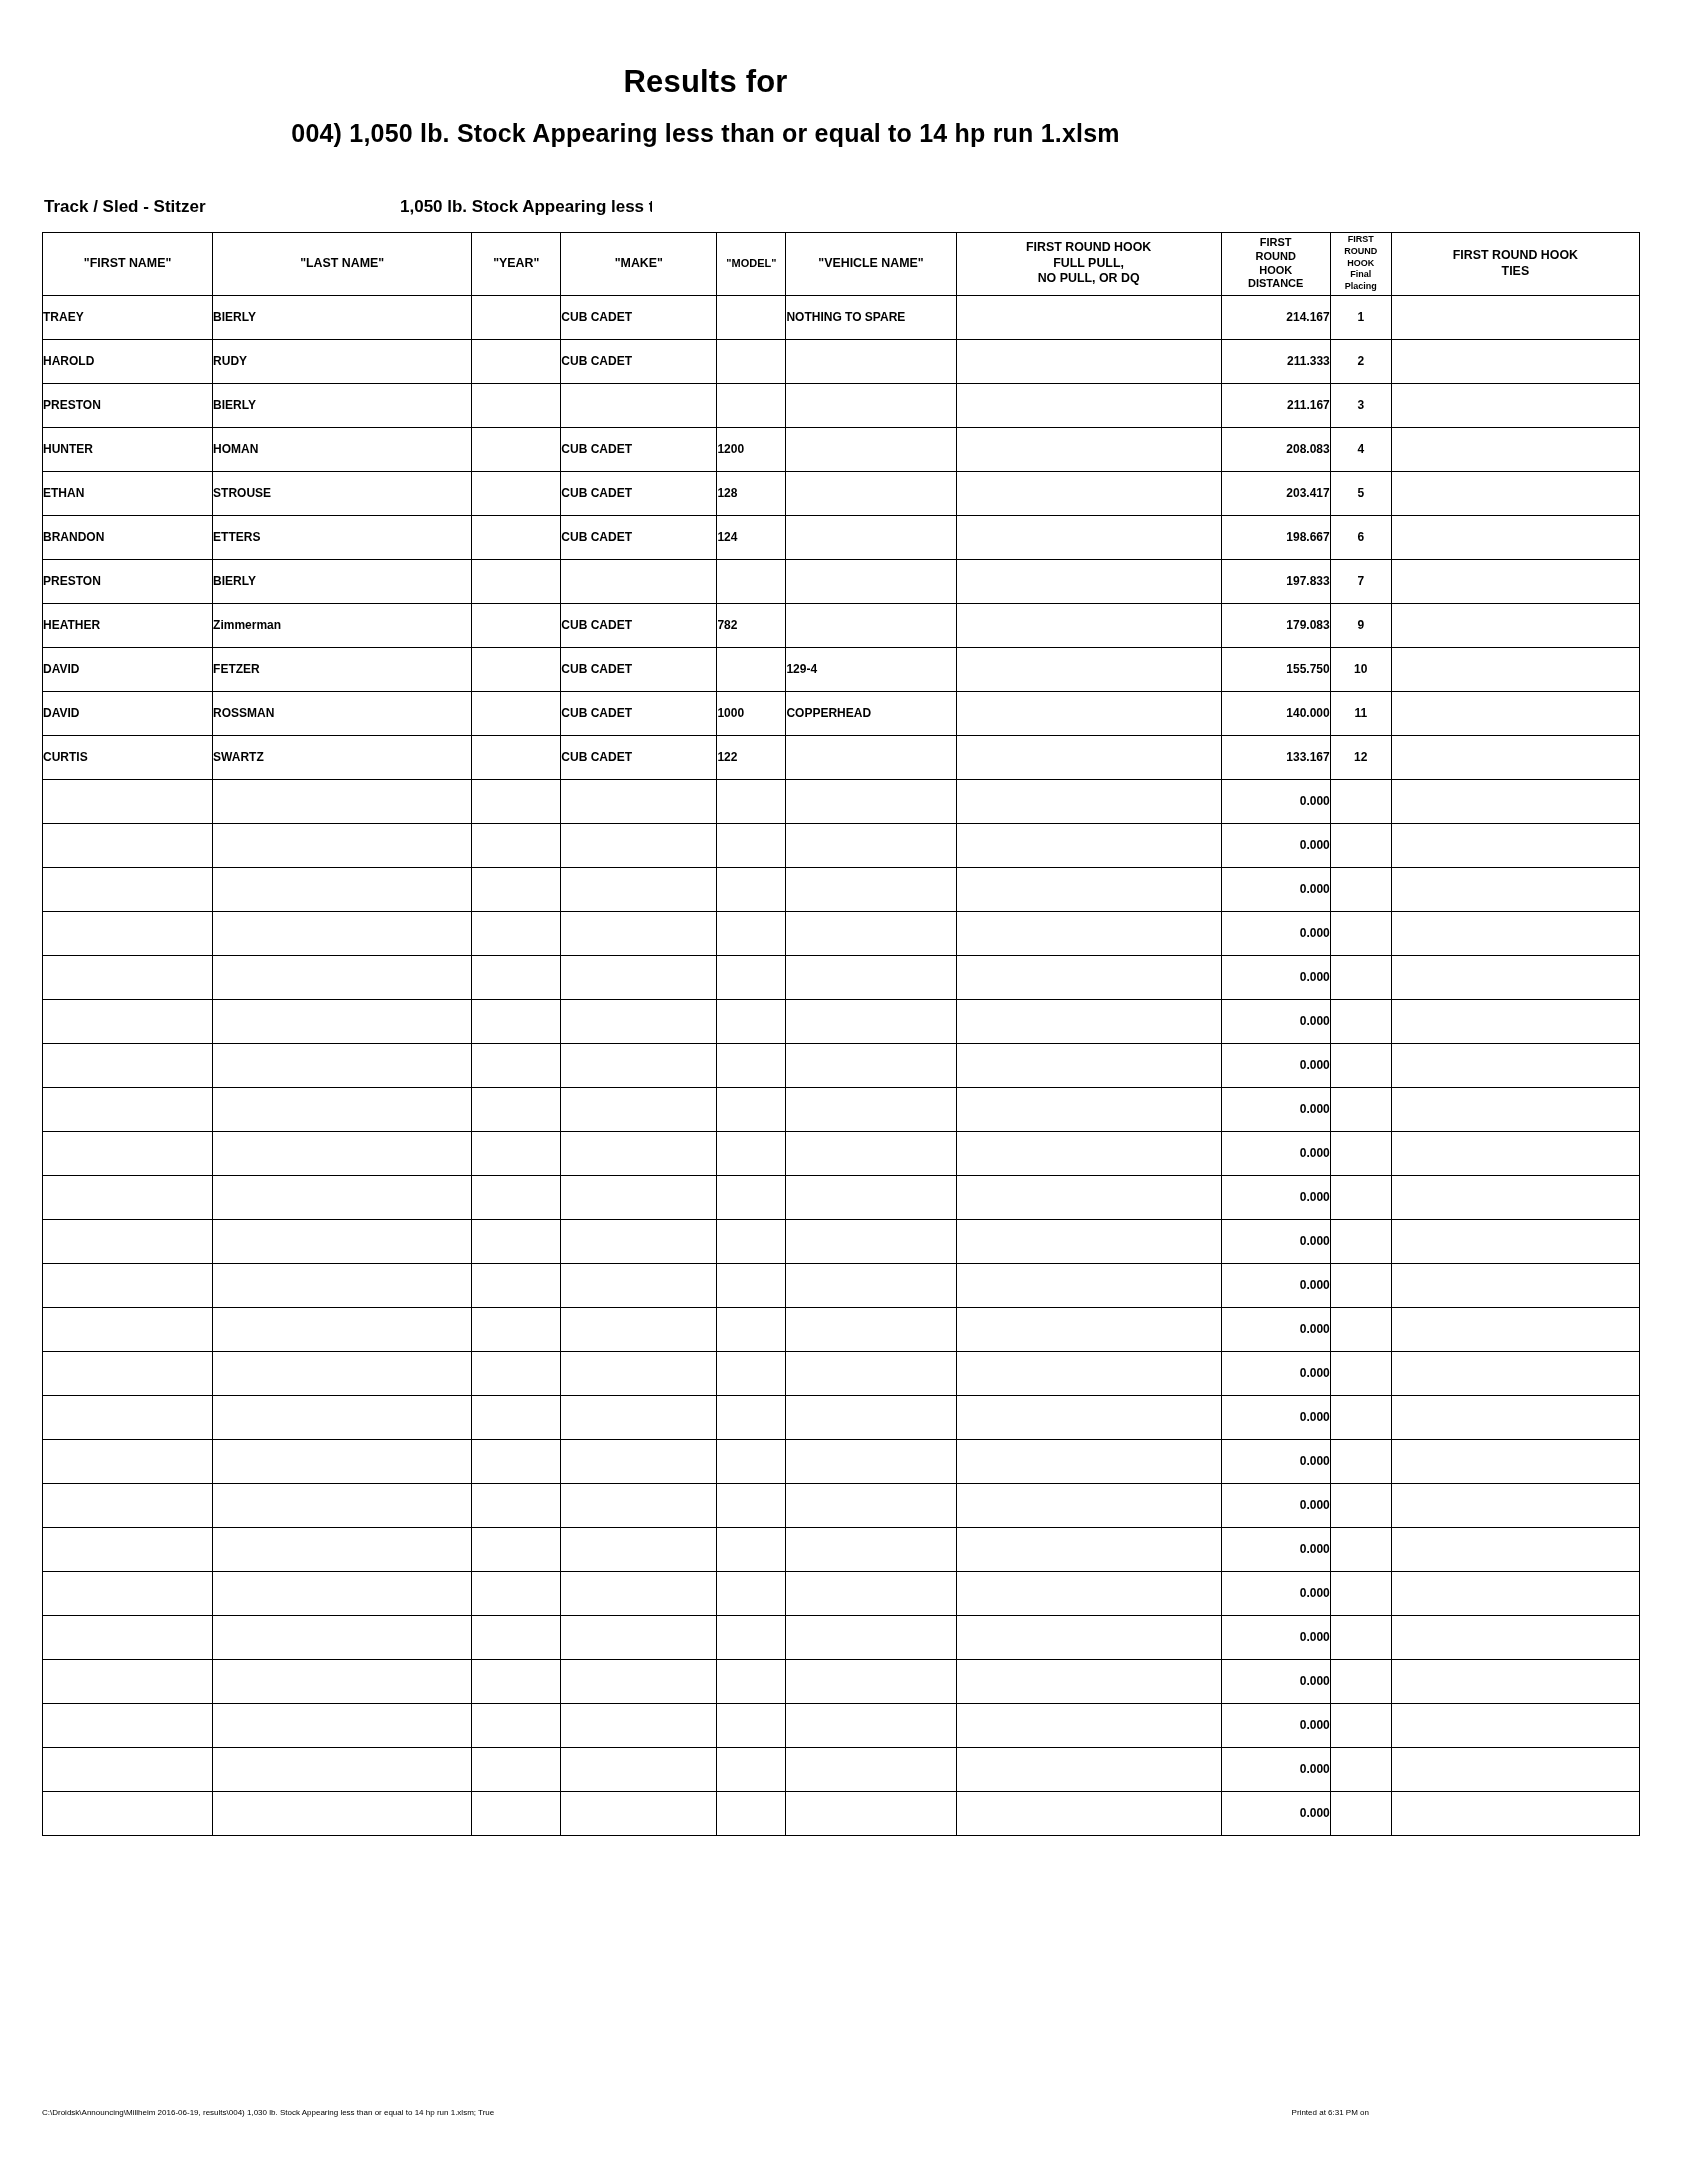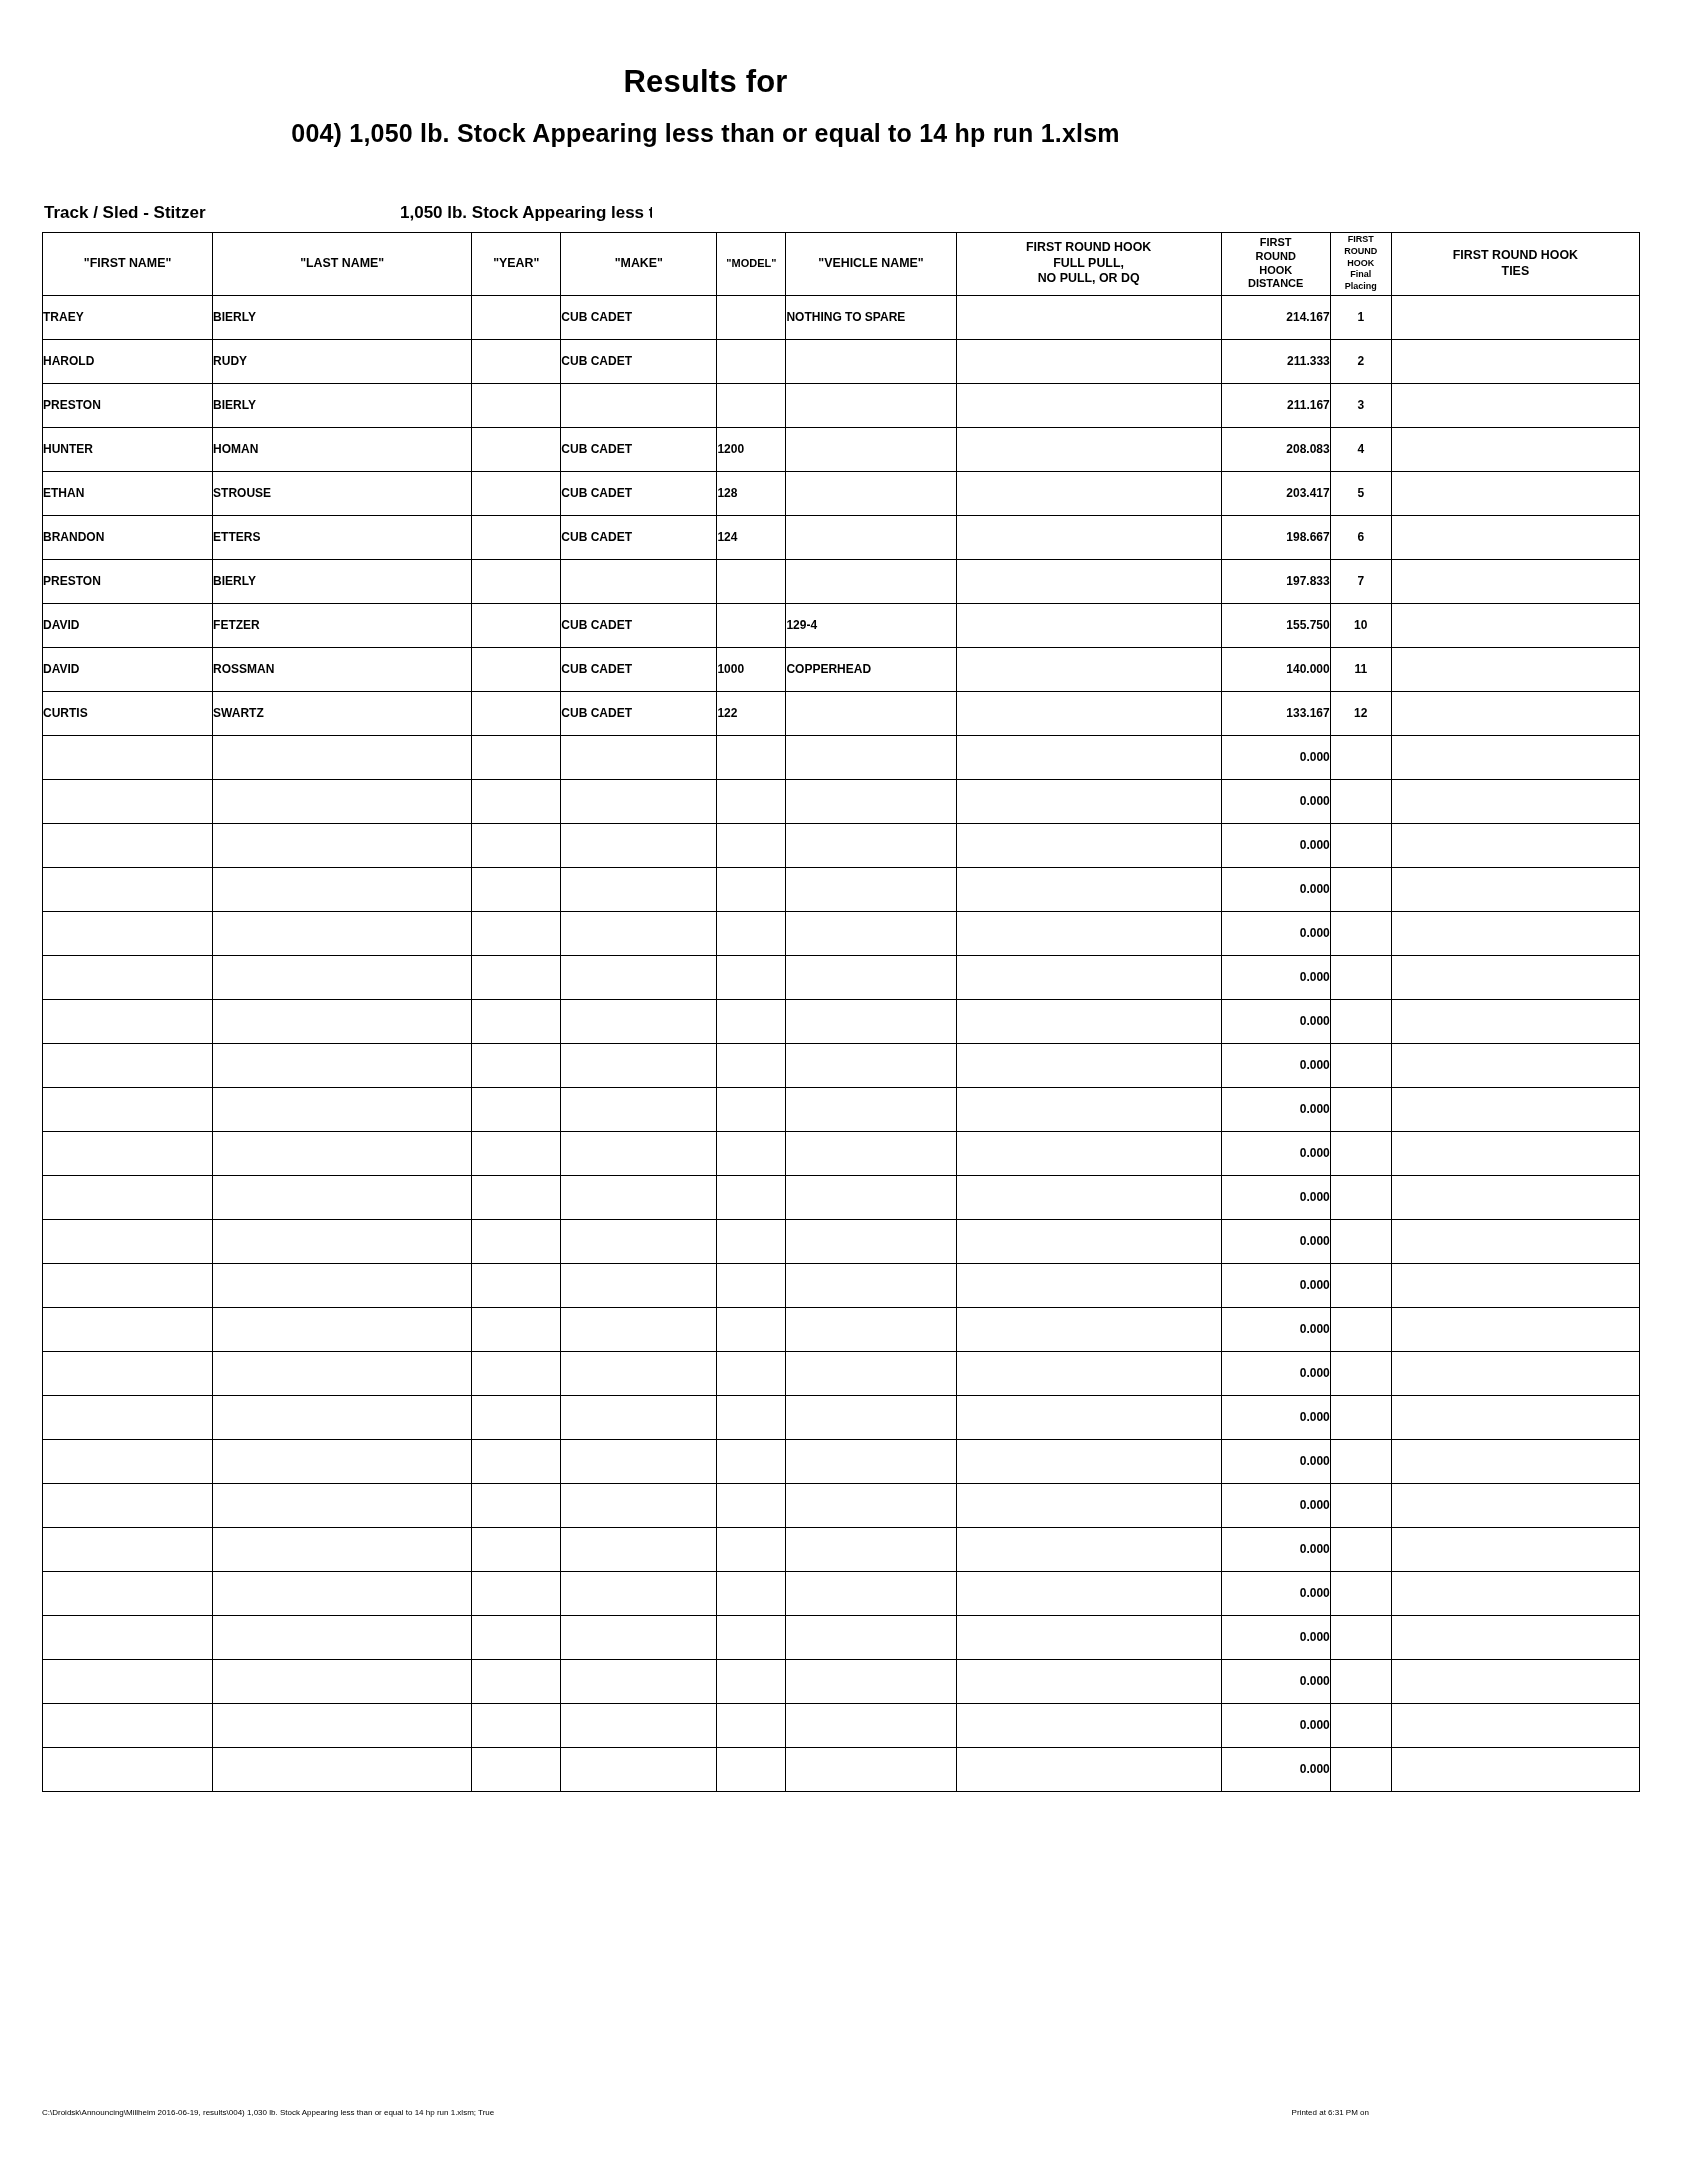--- a/index.html
+++ b/index.html
@@ -34,21 +34,21 @@
   .title-line-2 {
     font-size: 25px;
     font-weight: bold;
     letter-spacing: 0.2px;
     line-height: 1.35;
     margin-top: 14px;
   }
   .meta-row {
     margin-top: 46px;
     display: flex;
-    align-items: flex-end;
+    align-items: flex-start;
     padding-left: 2px;
     height: 26px;
   }
   .meta-track {
     font-size: 17px;
     font-weight: bold;
     width: 356px;
   }
   .meta-class {
     font-size: 17px;
@@ -273,20 +273,32 @@
           <td class="c-year"></td>
           <td class="c-make"></td>
           <td class="c-model"></td>
           <td class="c-vehicle"></td>
           <td class="c-fullpull"></td>
           <td class="c-dist">197.833</td>
           <td class="c-place">7</td>
           <td class="c-ties"></td>
         </tr>
         <tr>
+          <td class="c-first">HEATHER</td>
+          <td class="c-last">Zimmerman</td>
+          <td class="c-year"></td>
+          <td class="c-make">CUB CADET</td>
+          <td class="c-model">782</td>
+          <td class="c-vehicle"></td>
+          <td class="c-fullpull"></td>
+          <td class="c-dist">179.083</td>
+          <td class="c-place">9</td>
+          <td class="c-ties"></td>
+        </tr>
+        <tr>
           <td class="c-first">DAVID</td>
           <td class="c-last">FETZER</td>
           <td class="c-year"></td>
           <td class="c-make">CUB CADET</td>
           <td class="c-model"></td>
           <td class="c-vehicle">129-4</td>
           <td class="c-fullpull"></td>
           <td class="c-dist">155.750</td>
           <td class="c-place">10</td>
           <td class="c-ties"></td>

